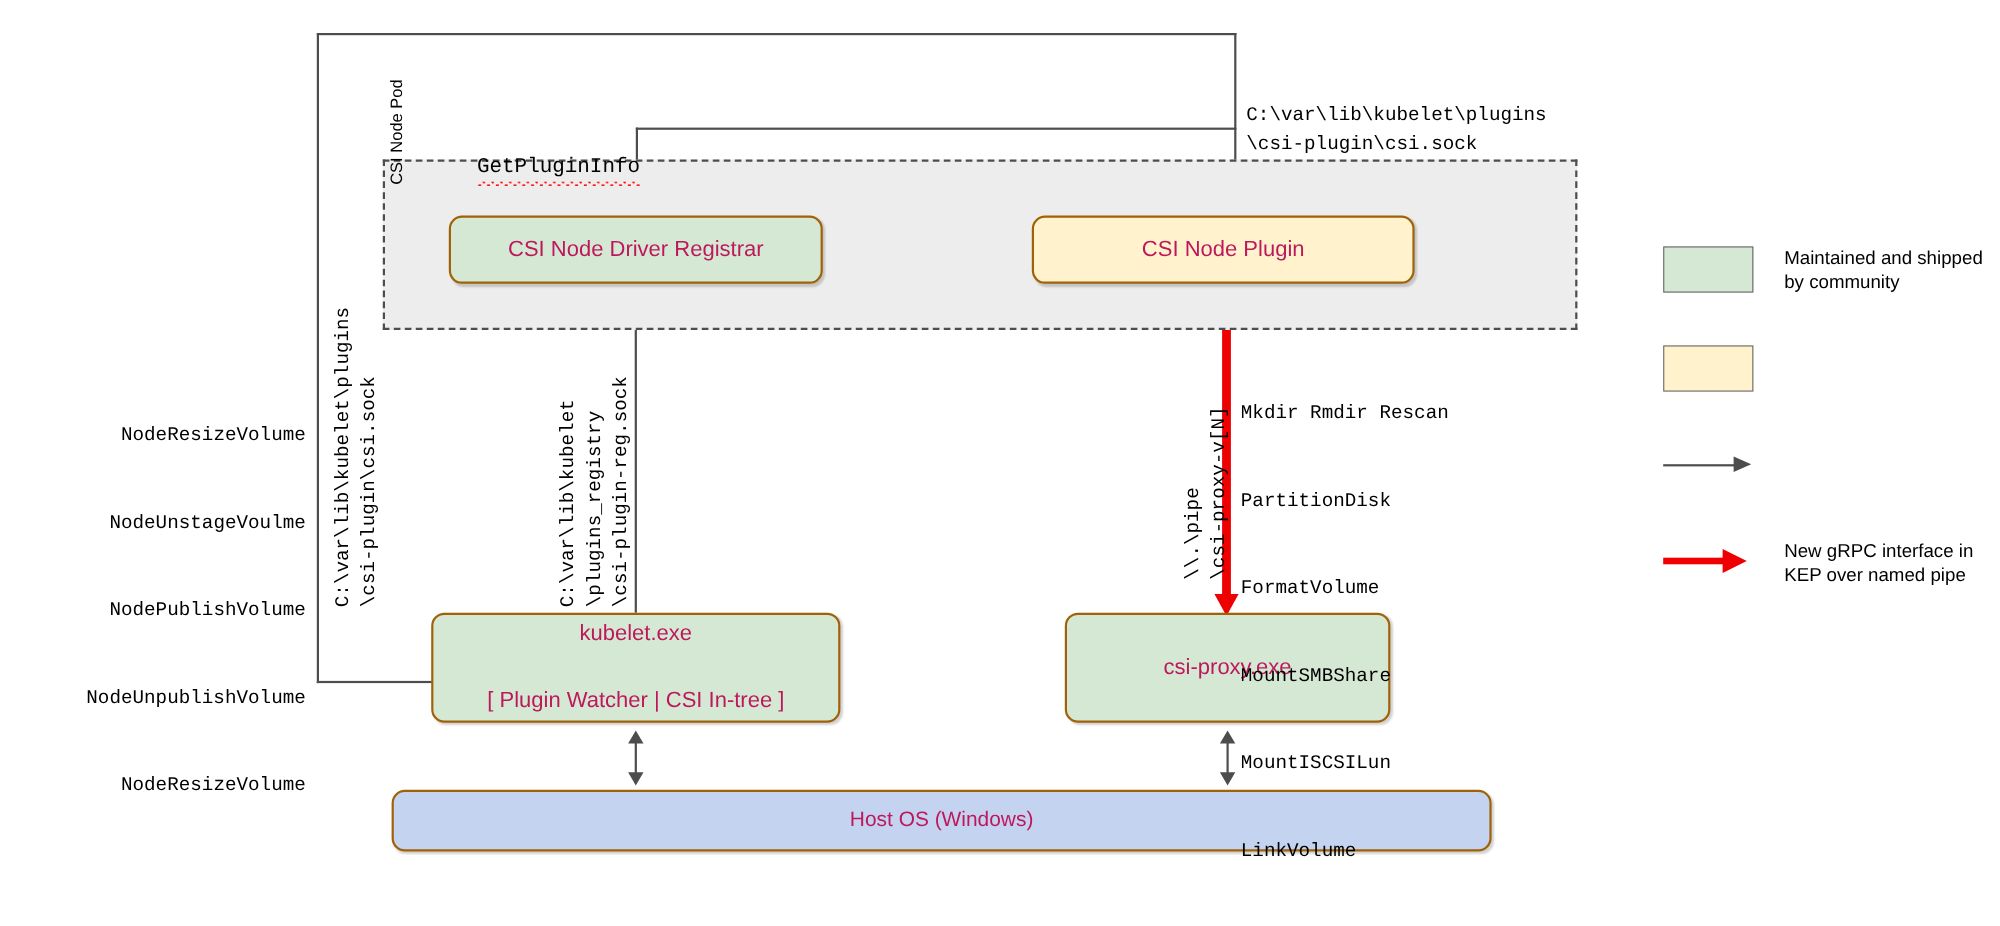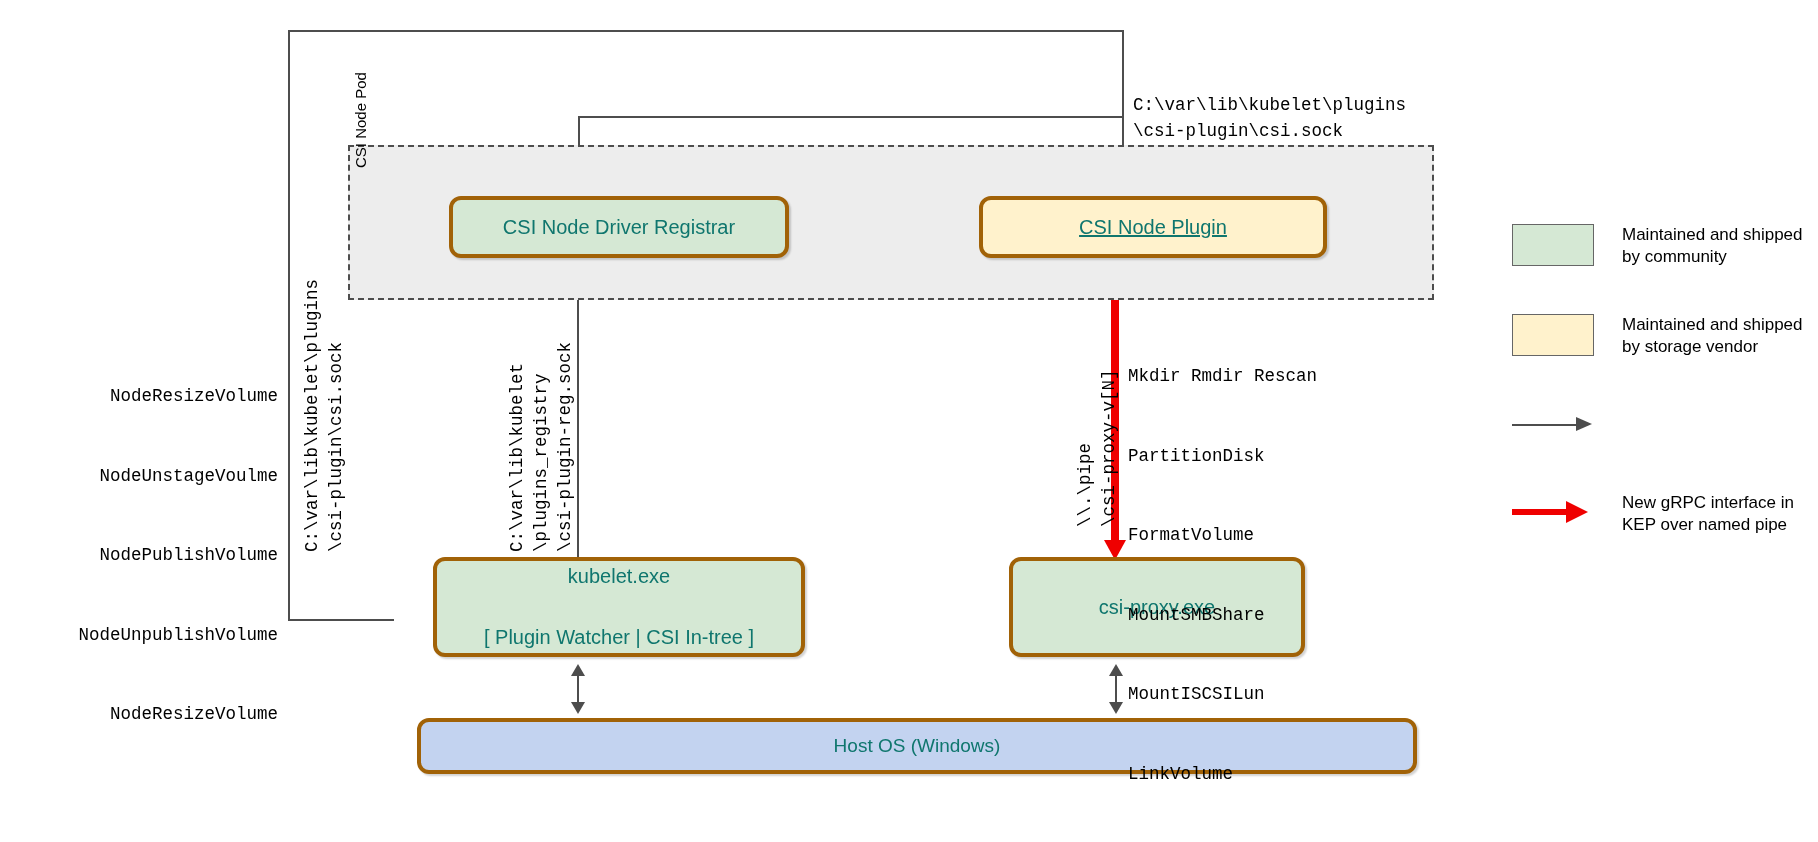--- a/index.html
+++ b/index.html
@@ -32,41 +32,40 @@
     color:#000;
     transform:rotate(-90deg);
     transform-origin:0 0;
     white-space:nowrap;
   }
 
   
   .node{
     position:absolute;
     box-sizing:border-box;
-    border:4px solid #a16207;
+    border:2px solid #a16207;
     border-radius:12px;
     display:flex;
     align-items:center;
     justify-content:center;
     text-align:center;
     font-size:20px;
     line-height:1.35;
-    color:#0f766e;
+    color:#be185d;
     box-shadow:2px 2px 2px rgba(0,0,0,0.18);
-    margin-left:41px;
   }
   .green{background:#d5e8d4;}
   .yellow{background:#fff2cc;}
   .blue{background:#c3d3f0;}
 
   #registrar{left:408px; top:196px; width:340px; height:62px;}
-  #nodeplugin{left:938px; top:196px; width:348px; height:62px;text-decoration:underline;}
+  #nodeplugin{left:938px; top:196px; width:348px; height:62px;}
   #kubelet{left:392px; top:557px; width:372px; height:100px; flex-direction:column;gap:34px;}
   #csiproxy{left:968px; top:557px; width:296px; height:100px;}
-  #hostos{left:376px; top:718px; width:1000px; height:56px; font-size:19px;}
+  #hostos{left:356px; top:718px; width:1000px; height:56px; font-size:19px;}
 
   
   .ln{position:absolute;background:#4d4d4d;}
   .lnv{width:2px;}
   .lnh{height:2px;}
   .redln{position:absolute;background:#ef0000;}
 
   
   .ah-down{
     position:absolute;width:0;height:0;
@@ -192,20 +191,23 @@
   </div>
 
   <div id="csiproxy" class="node green">
     <span>csi-proxy.exe</span>
   </div>
 
   <div id="hostos" class="node blue">
     <span>Host OS (Windows)</span>
   </div>
 
+  <div class="codeblk" style="left:388px; top:112px; font-size:19px;">
+    <span class="spellerr">GetPluginInfo</span>
+  </div>
 
   <div class="codeblk" style="left:1133px; top:92px;">C:\var\lib\kubelet\plugins
 \csi-plugin\csi.sock</div>
 
   <div class="codeblk" style="left:24px; top:330px; width:254px; text-align:right; line-height:26.5px;">
     <div>NodeResizeVolume</div>
     <div>NodeUnstageVoulme</div>
     <div>NodePublishVolume</div>
     <div>NodeUnpublishVolume</div>
     <div>NodeResizeVolume</div>
@@ -238,21 +240,20 @@
 
   <div class="legend">
 
     <div class="lg-row">
       <div class="lg-swatch lg-sw-green"></div>
       <div class="lg-text">Maintained and shipped by community</div>
     </div>
 
     <div class="lg-row">
       <div class="lg-swatch lg-sw-yellow"></div>
-      <div class="lg-text">Maintained and shipped by storage vendor</div>
     </div>
 
     <div class="lg-row">
       <div class="lg-arrowcell">
         <div class="lg-arr-grey-line"></div>
         <div class="lg-arr-grey-head"></div>
       </div>
     </div>
 
     <div class="lg-row">

